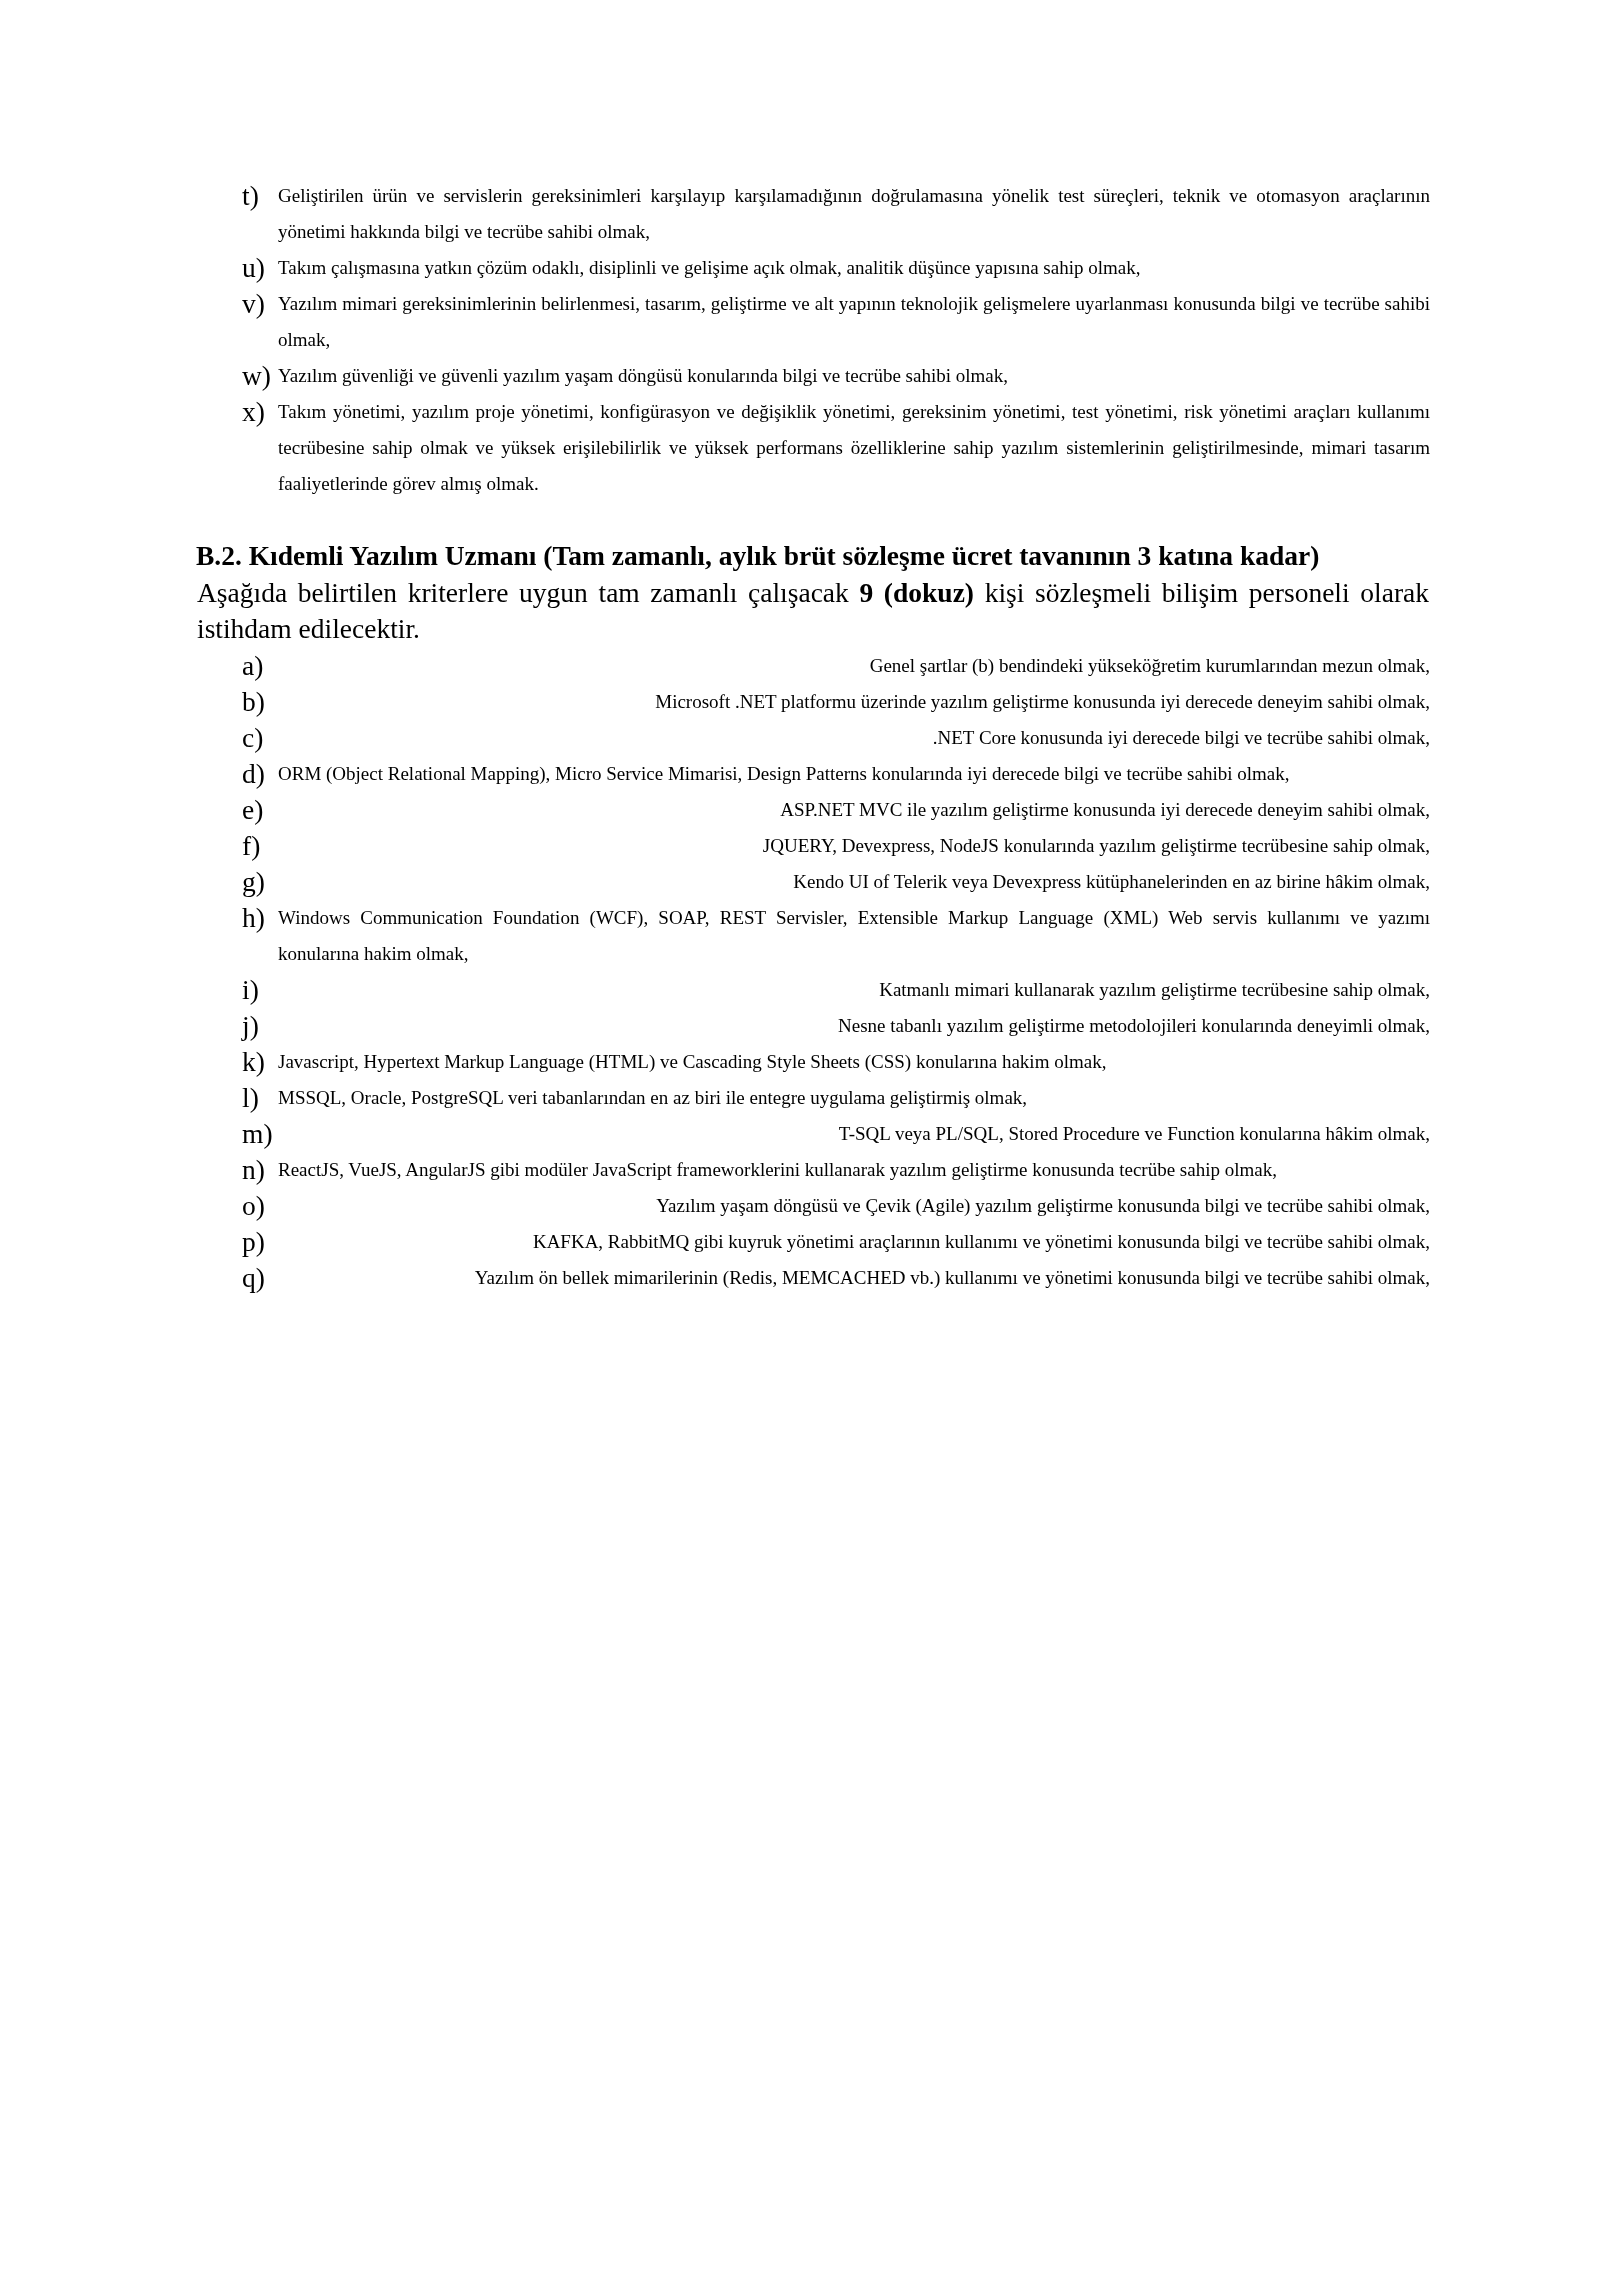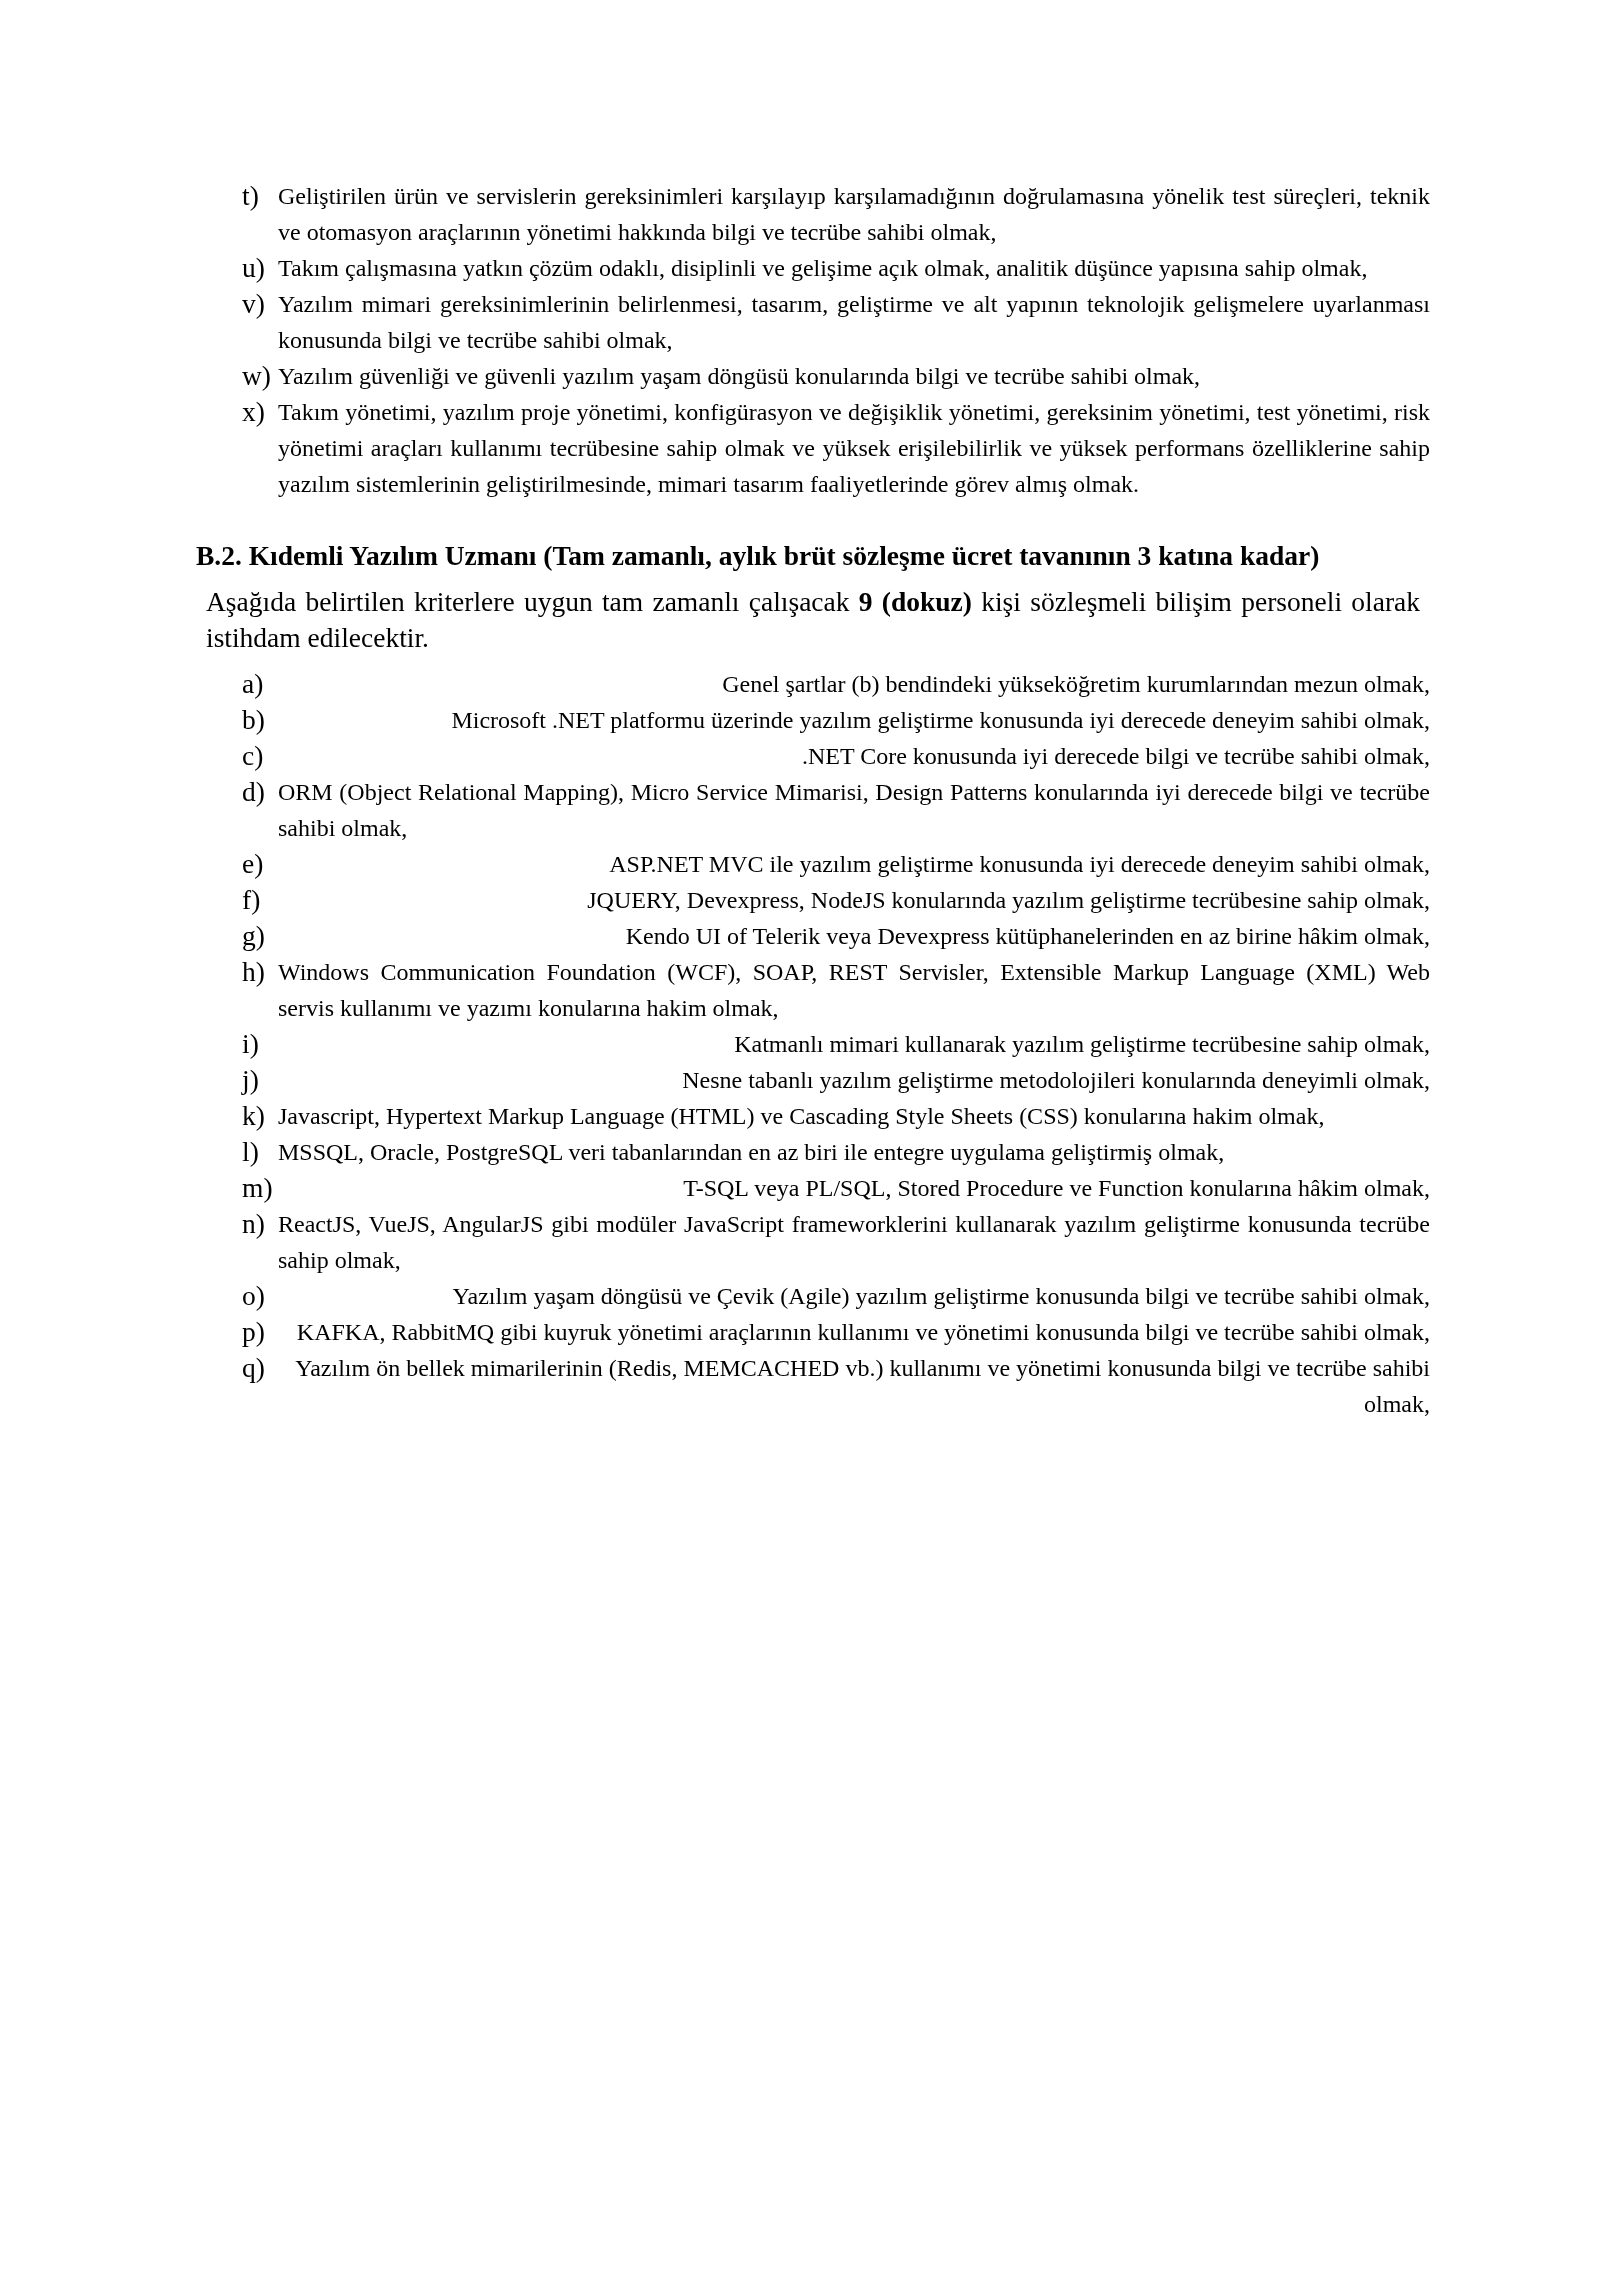--- a/index.html
+++ b/index.html
@@ -44,37 +44,37 @@
     flex: 0 0 auto;
     width: 82px;
     padding-left: 46px;
     box-sizing: border-box;
     font-size: 27.5px;
     line-height: 36px;
     white-space: nowrap;
   }
   .li-text {
     flex: 1 1 auto;
-    font-size: 24px;
+    font-size: 19px;
     line-height: 36px;
     text-align: justify;
     text-justify: inter-word;
     hyphens: none;
   }
   .li-text.nojust {
     text-align: right;
   }
 
   
   .para {
     font-size: 27.5px;
     line-height: 36px;
     text-align: justify;
     text-justify: inter-word;
-    margin: 10px;
+    margin: 1px;
   }
   .heading {
     font-size: 27.5px;
     line-height: 36px;
     font-weight: bold;
     text-align: left;
     margin: 0;
   }
   .gap {
     height: 36px;

